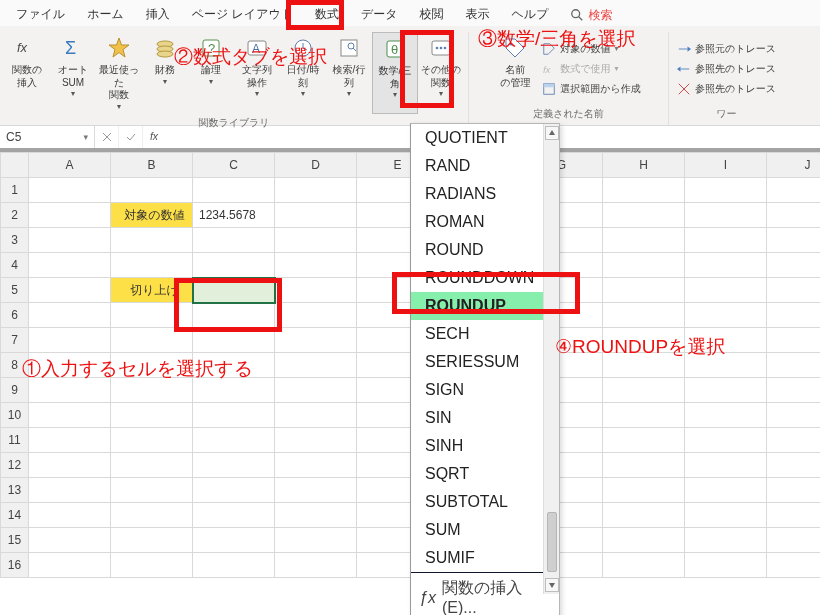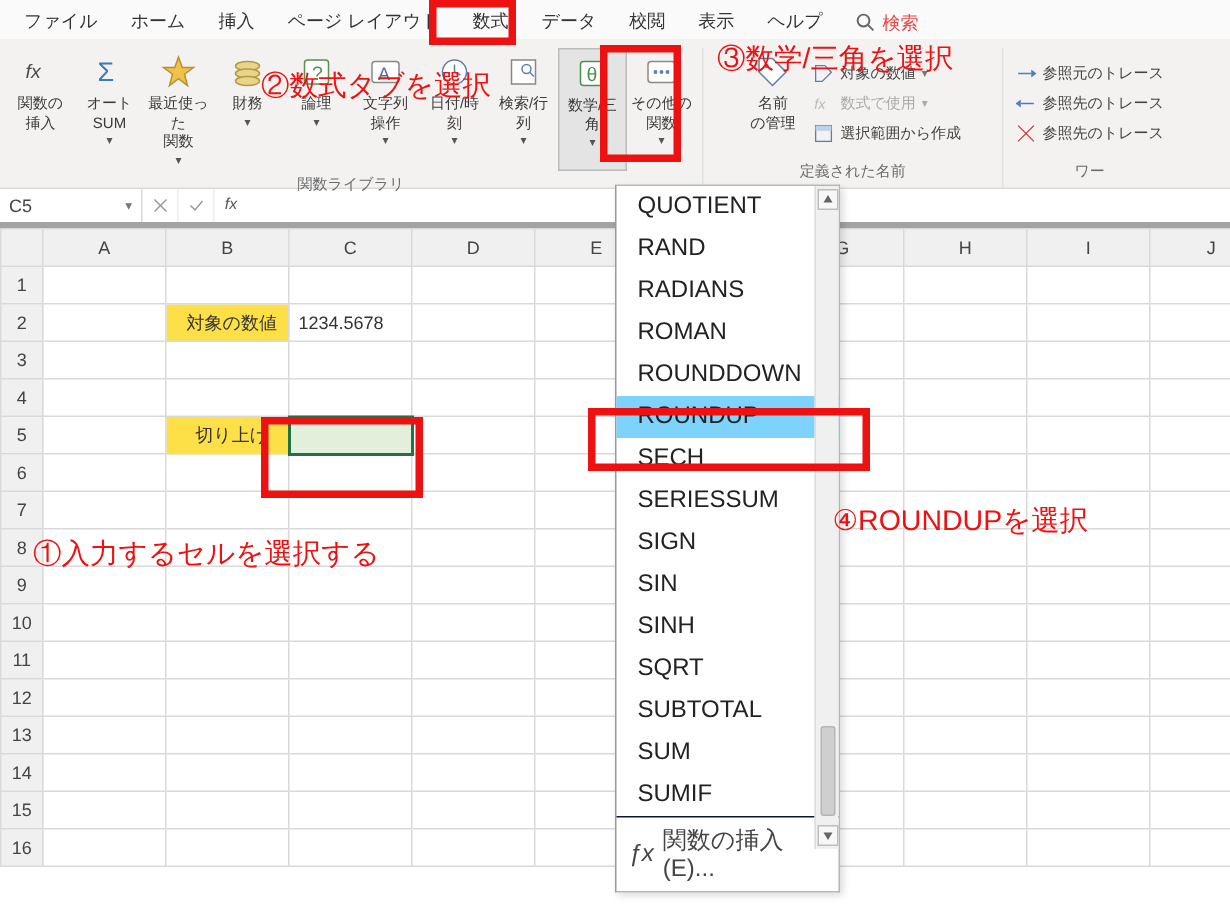--- a/index.html
+++ b/index.html
@@ -175,21 +175,22 @@
     box-shadow: 2px 2px 5px rgba(0,0,0,.15);
     font-size:16px;
     z-index:20;
   }
   .dropdown .item {
     padding:5px 14px;
     white-space:nowrap;
     color:#222;
   }
   .dropdown .item.highlight {
-    background:#7dd3fc;
+    background:#86efac;
+    font-weight:bold;
   }
   .dropdown .footer {
     border-top:1px solid #0f172a;
     padding:5px 8px;
     display:flex;
     align-items:center;
     gap:6px;
   }
   .dropdown .footer .fx { font-style: italic; }
   .dd-scroll {
@@ -703,20 +704,21 @@
 </tbody>
     </table>
 </div>
 
 <div class="dropdown" id="dd">
 
   <div class="item">QUOTIENT</div>
     <div class="item">RAND</div>
     <div class="item">RADIANS</div>
     <div class="item">ROMAN</div>
+    <div class="item">ROUND</div>
     <div class="item">ROUNDDOWN</div>
     <div class="item highlight">ROUNDUP</div>
     <div class="item">SECH</div>
     <div class="item">SERIESSUM</div>
     <div class="item">SIGN</div>
     <div class="item">SIN</div>
     <div class="item">SINH</div>
     <div class="item">SQRT</div>
     <div class="item">SUBTOTAL</div>
     <div class="item">SUM</div>

